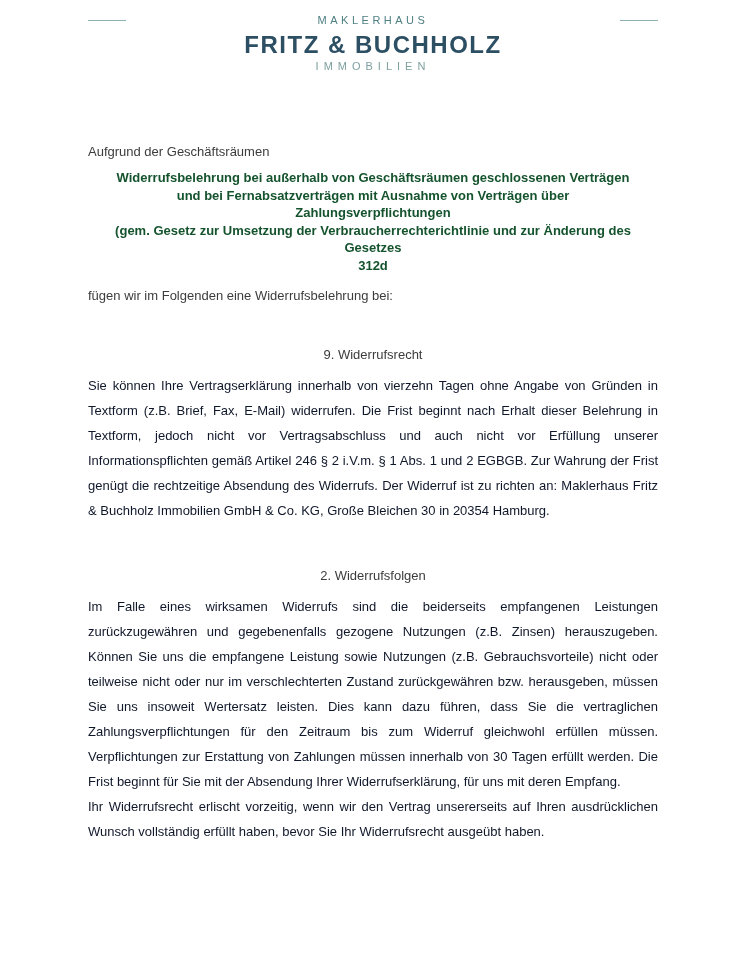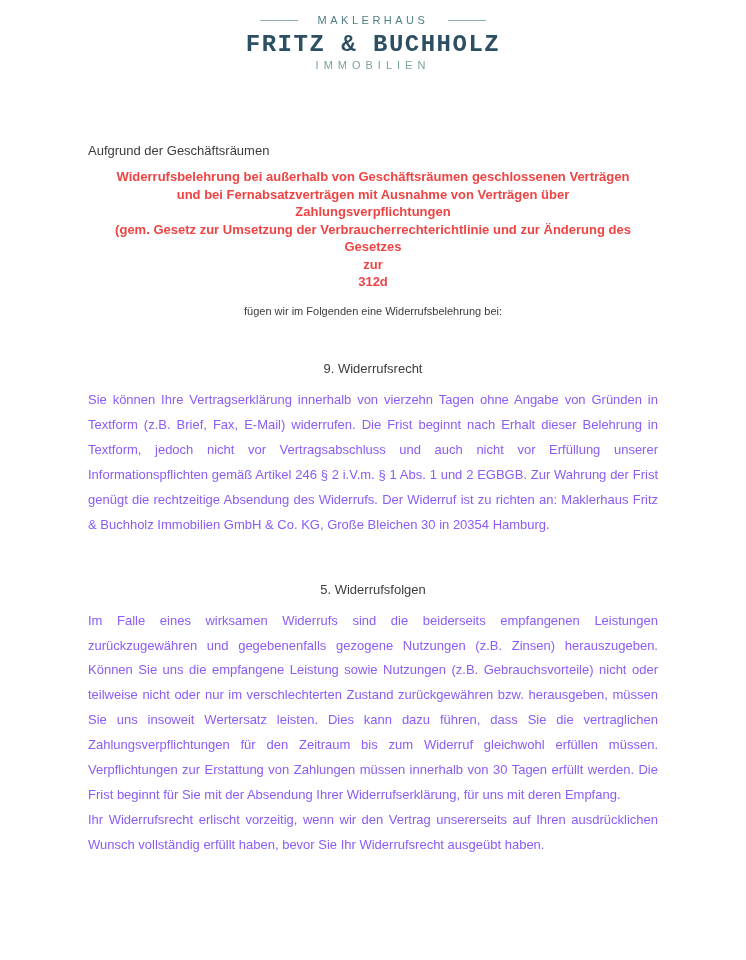--- a/index.html
+++ b/index.html
@@ -13,81 +13,79 @@
     min-height: 960px;
     background: #ffffff;
     padding: 14px 88px 30px 88px;
   }
 
   
   .logo { text-align: center; }
   .logo-top {
     display: flex;
     align-items: center;
-    justify-content: center;
+    justify-content: space-between;
     gap: 20px;
   }
   .logo-rule {
     display: inline-block;
     width: 38px;
     height: 1px;
     background: #8fb0b2;
   }
   .logo-top-text {
     font-size: 11px;
     letter-spacing: 3.5px;
     color: #4e7f82;
     font-weight: 400;
   }
   .logo-name {
     margin-top: 5px;
     font-size: 24px;
     font-weight: 700;
     letter-spacing: 1.5px;
     color: #2d4f63;
-    font-family: Liberation Mono, monospace;
   }
   .logo-sub {
     margin-top: 1px;
     font-size: 11px;
     letter-spacing: 5px;
     color: #7fa0a0;
   }
 
   
   .intro {
     margin-top: 72px;
     font-size: 13px;
   }
   .title-block {
     margin-top: 10px;
     font-size: 13px;
     font-weight: 700;
     text-align: center;
     line-height: 1.35;
-    color: #ef4444;
+    color: #14532d;
   }
   .lead {
     margin-top: 14px;
-    font-size: 11px;
-    text-align: center;
+    font-size: 13px;
   }
   .section-heading {
     margin-top: 44px;
     margin-bottom: 12px;
     font-size: 13px;
     font-weight: 400;
     text-align: center;
     color: #3c3c3c;
   }
   .section-body {
     font-size: 13px;
     line-height: 1.92;
     text-align: justify;
-    color: #8b5cf6;
+    color: #0f172a;
   }
 </style>
 </head>
 <body>
 
 <div class="page">
 
   <header class="logo">
     <div class="logo-top">
       <span class="logo-rule"></span>
@@ -100,33 +98,32 @@
 
   <main>
 
     <p class="intro">Aufgrund der Geschäftsräumen</p>
 
     <div class="title-block">
       <div>Widerrufsbelehrung bei außerhalb von Geschäftsräumen geschlossenen Verträgen</div>
       <div>und bei Fernabsatzverträgen mit Ausnahme von Verträgen über</div>
       <div>Zahlungsverpflichtungen</div>
       <div>(gem. Gesetz zur Umsetzung der Verbraucherrechterichtlinie und zur Änderung des Gesetzes</div>
-      <div>zur</div>
       <div>312d</div>
     </div>
 
     <p class="lead">fügen wir im Folgenden eine Widerrufsbelehrung bei:</p>
 
     <section>
       <h2 class="section-heading">9. Widerrufsrecht</h2>
       <p class="section-body">Sie können Ihre Vertragserklärung innerhalb von vierzehn Tagen ohne Angabe von Gründen in Textform (z.B. Brief, Fax, E-Mail) widerrufen. Die Frist beginnt nach Erhalt dieser Belehrung in Textform, jedoch nicht vor Vertragsabschluss und auch nicht vor Erfüllung unserer Informationspflichten gemäß Artikel 246 § 2 i.V.m. § 1 Abs. 1 und 2 EGBGB. Zur Wahrung der Frist genügt die rechtzeitige Absendung des Widerrufs. Der Widerruf ist zu richten an: Maklerhaus Fritz &amp; Buchholz Immobilien GmbH &amp; Co. KG, Große Bleichen 30 in 20354 Hamburg.</p>
     </section>
 
     <section>
-      <h2 class="section-heading">5. Widerrufsfolgen</h2>
+      <h2 class="section-heading">2. Widerrufsfolgen</h2>
       <p class="section-body">Im Falle eines wirksamen Widerrufs sind die beiderseits empfangenen Leistungen zurückzugewähren und gegebenenfalls gezogene Nutzungen (z.B. Zinsen) herauszugeben. Können Sie uns die empfangene Leistung sowie Nutzungen (z.B. Gebrauchsvorteile) nicht oder teilweise nicht oder nur im verschlechterten Zustand zurückgewähren bzw. herausgeben, müssen Sie uns insoweit Wertersatz leisten. Dies kann dazu führen, dass Sie die vertraglichen Zahlungsverpflichtungen für den Zeitraum bis zum Widerruf gleichwohl erfüllen müssen. Verpflichtungen zur Erstattung von Zahlungen müssen innerhalb von 30 Tagen erfüllt werden. Die Frist beginnt für Sie mit der Absendung Ihrer Widerrufserklärung, für uns mit deren Empfang.</p>
     </section>
 
     <section>
       <p class="section-body">Ihr Widerrufsrecht erlischt vorzeitig, wenn wir den Vertrag unsererseits auf Ihren ausdrücklichen Wunsch vollständig erfüllt haben, bevor Sie Ihr Widerrufsrecht ausgeübt haben.</p>
     </section>
 
   </main>
 
 </div>

